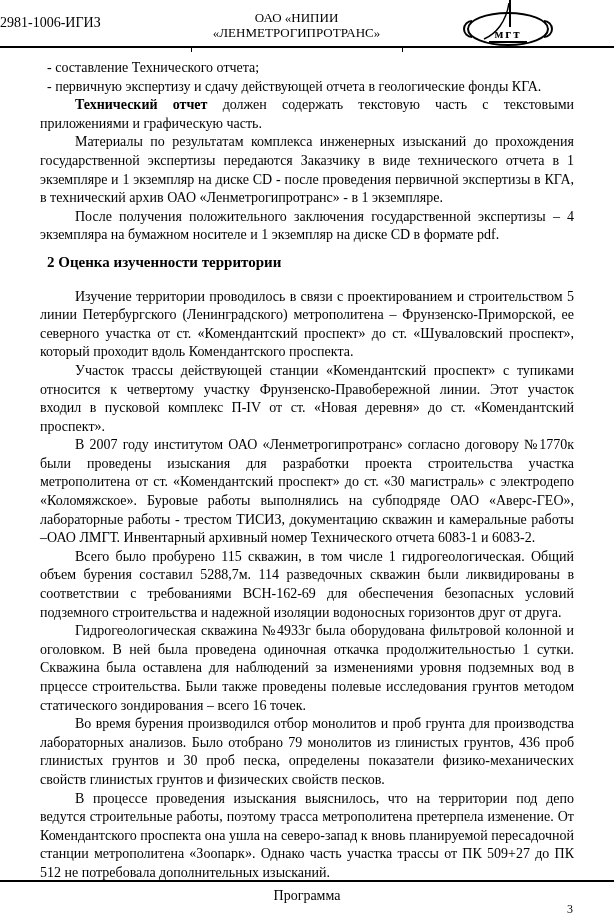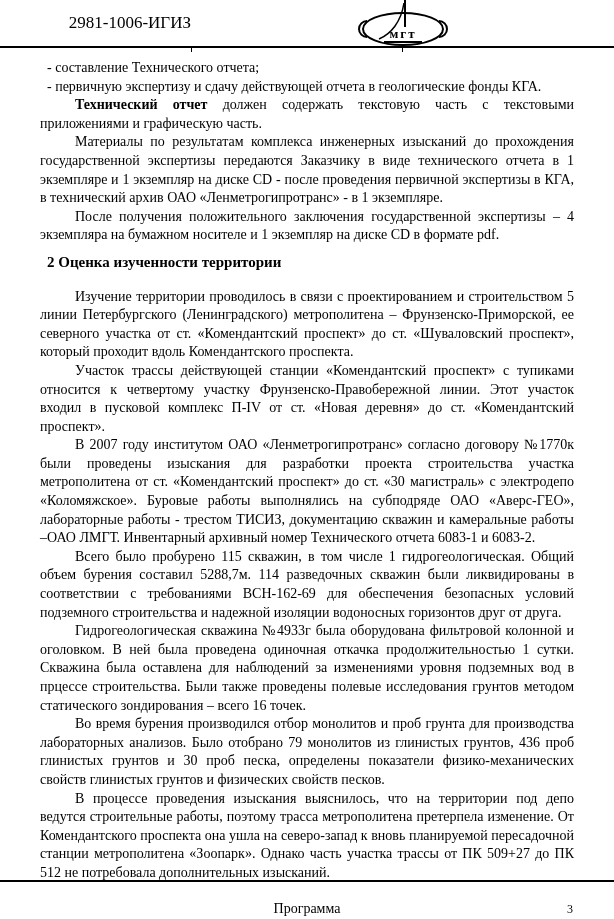--- a/index.html
+++ b/index.html
@@ -20,23 +20,23 @@
     width: 614px;
     height: 48px;
     box-sizing: border-box;
     border-bottom: 2px solid #000;
     display: flex;
   }
   .h-doc {
     width: 191px;
     display: flex;
     align-items: center;
-    justify-content: flex-end;
+    justify-content: flex-start;
     box-sizing: border-box;
-    font-size: 17px;
+    font-size: 14px;
   }
   .h-org {
     width: 211px;
     display: flex;
     flex-direction: column;
     justify-content: center;
     text-align: center;
     font-size: 13px;
     line-height: 15px;
     padding-top: 4px;
@@ -85,39 +85,43 @@
   
   .footer {
     position: absolute;
     left: 0;
     top: 880px;
     width: 614px;
     box-sizing: border-box;
     border-top: 2px solid #000;
   }
   .footer-title {
-    margin-top: 19px;
+    margin-top: 6px;
     text-align: center;
     font-size: 14px;
   }
   .page-number {
     position: absolute;
     right: 41px;
     top: 24px;
     font-size: 12px;
   }
 </style>
 </head>
 <body>
 
 <div class="page">
 
   <div class="header">
     <div class="h-doc">
       <span>2981-1006-ИГИЗ</span>
+    </div>
+    <div class="h-org">
+      <div>ОАО «НИПИИ</div>
+      <div>«ЛЕНМЕТРОГИПРОТРАНС»</div>
     </div>
     <div class="h-logo">
       <svg width="96" height="47" viewBox="0 0 96 47">
         <ellipse cx="48" cy="29" rx="40" ry="16" fill="none" stroke="#000" stroke-width="2"></ellipse>
         <path d="M50 0 L50 27" fill="none" stroke="#000" stroke-width="2"></path>
         <path d="M24 39 C36 34 46 22 49 3" fill="none" stroke="#000" stroke-width="1.5"></path>
         <path d="M12 21 A 8 8 0 1 0 12 37" fill="none" stroke="#000" stroke-width="2"></path>
         <path d="M84 21 A 8 8 0 1 1 84 37" fill="none" stroke="#000" stroke-width="2"></path>
         <text x="48" y="38" text-anchor="middle" font-size="13" font-weight="bold" letter-spacing="2" fill="#000" font-family="Liberation Serif, serif">мгт</text>
         <path d="M29 42 L 67 42" fill="none" stroke="#000" stroke-width="2"></path>

